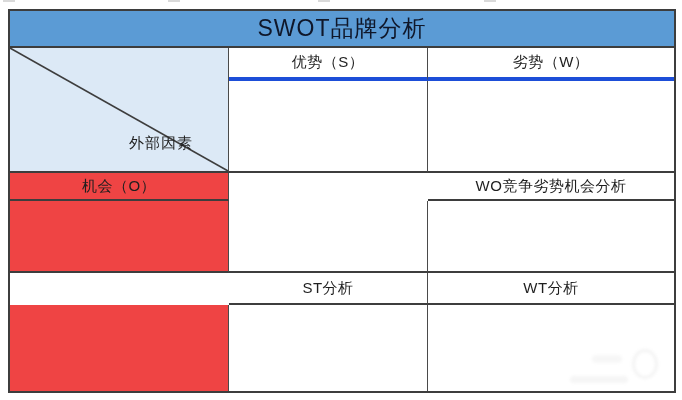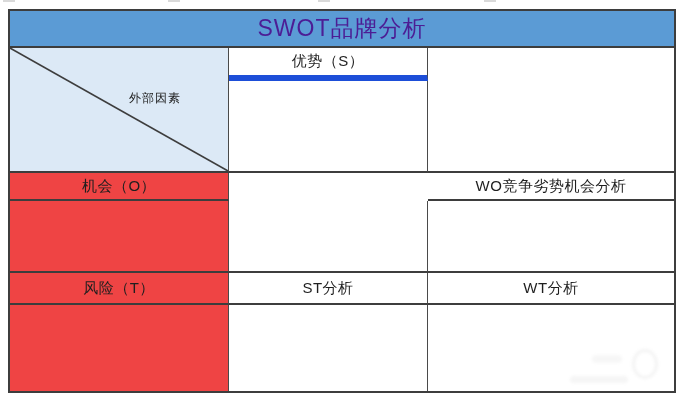--- a/index.html
+++ b/index.html
@@ -29,39 +29,39 @@
     grid-template-columns:219px 199px 1fr;
     grid-template-rows:37px 33px 92px 28px 72px 32px 1fr;
   }
   .cell {
     position:relative;
     display:flex; align-items:center; justify-content:center;
     font-size:15px; letter-spacing:.5px;
     overflow:hidden;
   }
   .br  { border-right:1px solid #4a4a4a; }
-  .bb1 { border-bottom:6px solid #1d4ed8; }
+  .bb1 { border-bottom:4px solid #1d4ed8; }
   .bb2 { border-bottom:2px solid #3d3d3d; }
   .blue { background:#ef4444; }
   .title-bar {
     grid-column:1 / 4; grid-row:1;
     background:#5b9bd5;
     border-bottom:2px solid #3d3d3d;
     display:flex; align-items:center; justify-content:center;
-    font-size:23px; color:#4c1d95; letter-spacing:1px;
+    font-size:23px; color:#0f172a; letter-spacing:1px;
   }
   .corner {
     grid-column:1; grid-row:2 / 4;
     background:#dce9f6;
     border-right:1px solid #4a4a4a;
     border-bottom:2px solid #3d3d3d;
     position:relative;
   }
   .corner svg { position:absolute; inset:0; width:100%; height:100%; }
-  .corner-label { position:absolute; font-size:12px; letter-spacing:1px; white-space:nowrap; }
+  .corner-label { position:absolute; font-size:15px; letter-spacing:1px; white-space:nowrap;margin-top:44px; }
   .lbl-external { top:42px; left:119px; }
   .lbl-internal { top:77px; left:33px; }
   
   .wm { position:absolute; pointer-events:none; opacity:.16; filter:blur(1.5px); }
   .wm-ring {
     right:16px; bottom:12px; width:26px; height:30px;
     border:3px solid #b9b9b9; border-radius:50%;
   }
   .wm-smudge {
     right:46px; bottom:8px; width:58px; height:7px;
@@ -91,38 +91,38 @@
     <div class="corner">
       <svg viewBox="0 0 219 125" preserveAspectRatio="none">
         <line x1="0" y1="0" x2="219" y2="125" stroke="#3d3d3d" stroke-width="1.6"></line>
       </svg>
       <span class="corner-label lbl-external">外部因素</span>
     </div>
 
     <div class="cell br bb1" style="grid-column:2;grid-row:2">
       <span>优势（S）</span>
     </div>
+    <div class="cell bb1" style="grid-column:3;grid-row:2">
+      <span>劣势（W）</span>
+    </div>
 
     <div class="cell br bb2" style="grid-column:2;grid-row:3"></div>
     <div class="cell bb2" style="grid-column:3;grid-row:3"></div>
 
     <div class="cell blue br bb2" style="grid-column:1;grid-row:4">
       <span>机会（O）</span>
     </div>
     <div class="cell bb2" style="grid-column:3;grid-row:4">
       <span>WO竞争劣势机会分析</span>
     </div>
 
     <div class="cell blue br bb2" style="grid-column:1;grid-row:5"></div>
     <div class="cell br bb2" style="grid-column:2;grid-row:5"></div>
     <div class="cell bb2" style="grid-column:3;grid-row:5"></div>
 
-    <div class="cell blue br bb2" style="grid-column:1;grid-row:6">
-      <span>风险（T）</span>
-    </div>
     <div class="cell br bb2" style="grid-column:2;grid-row:6">
       <span>ST分析</span>
     </div>
     <div class="cell bb2" style="grid-column:3;grid-row:6">
       <span>WT分析</span>
     </div>
 
     <div class="cell blue br" style="grid-column:1;grid-row:7"></div>
     <div class="cell br" style="grid-column:2;grid-row:7"></div>
     <div class="cell" style="grid-column:3;grid-row:7">

